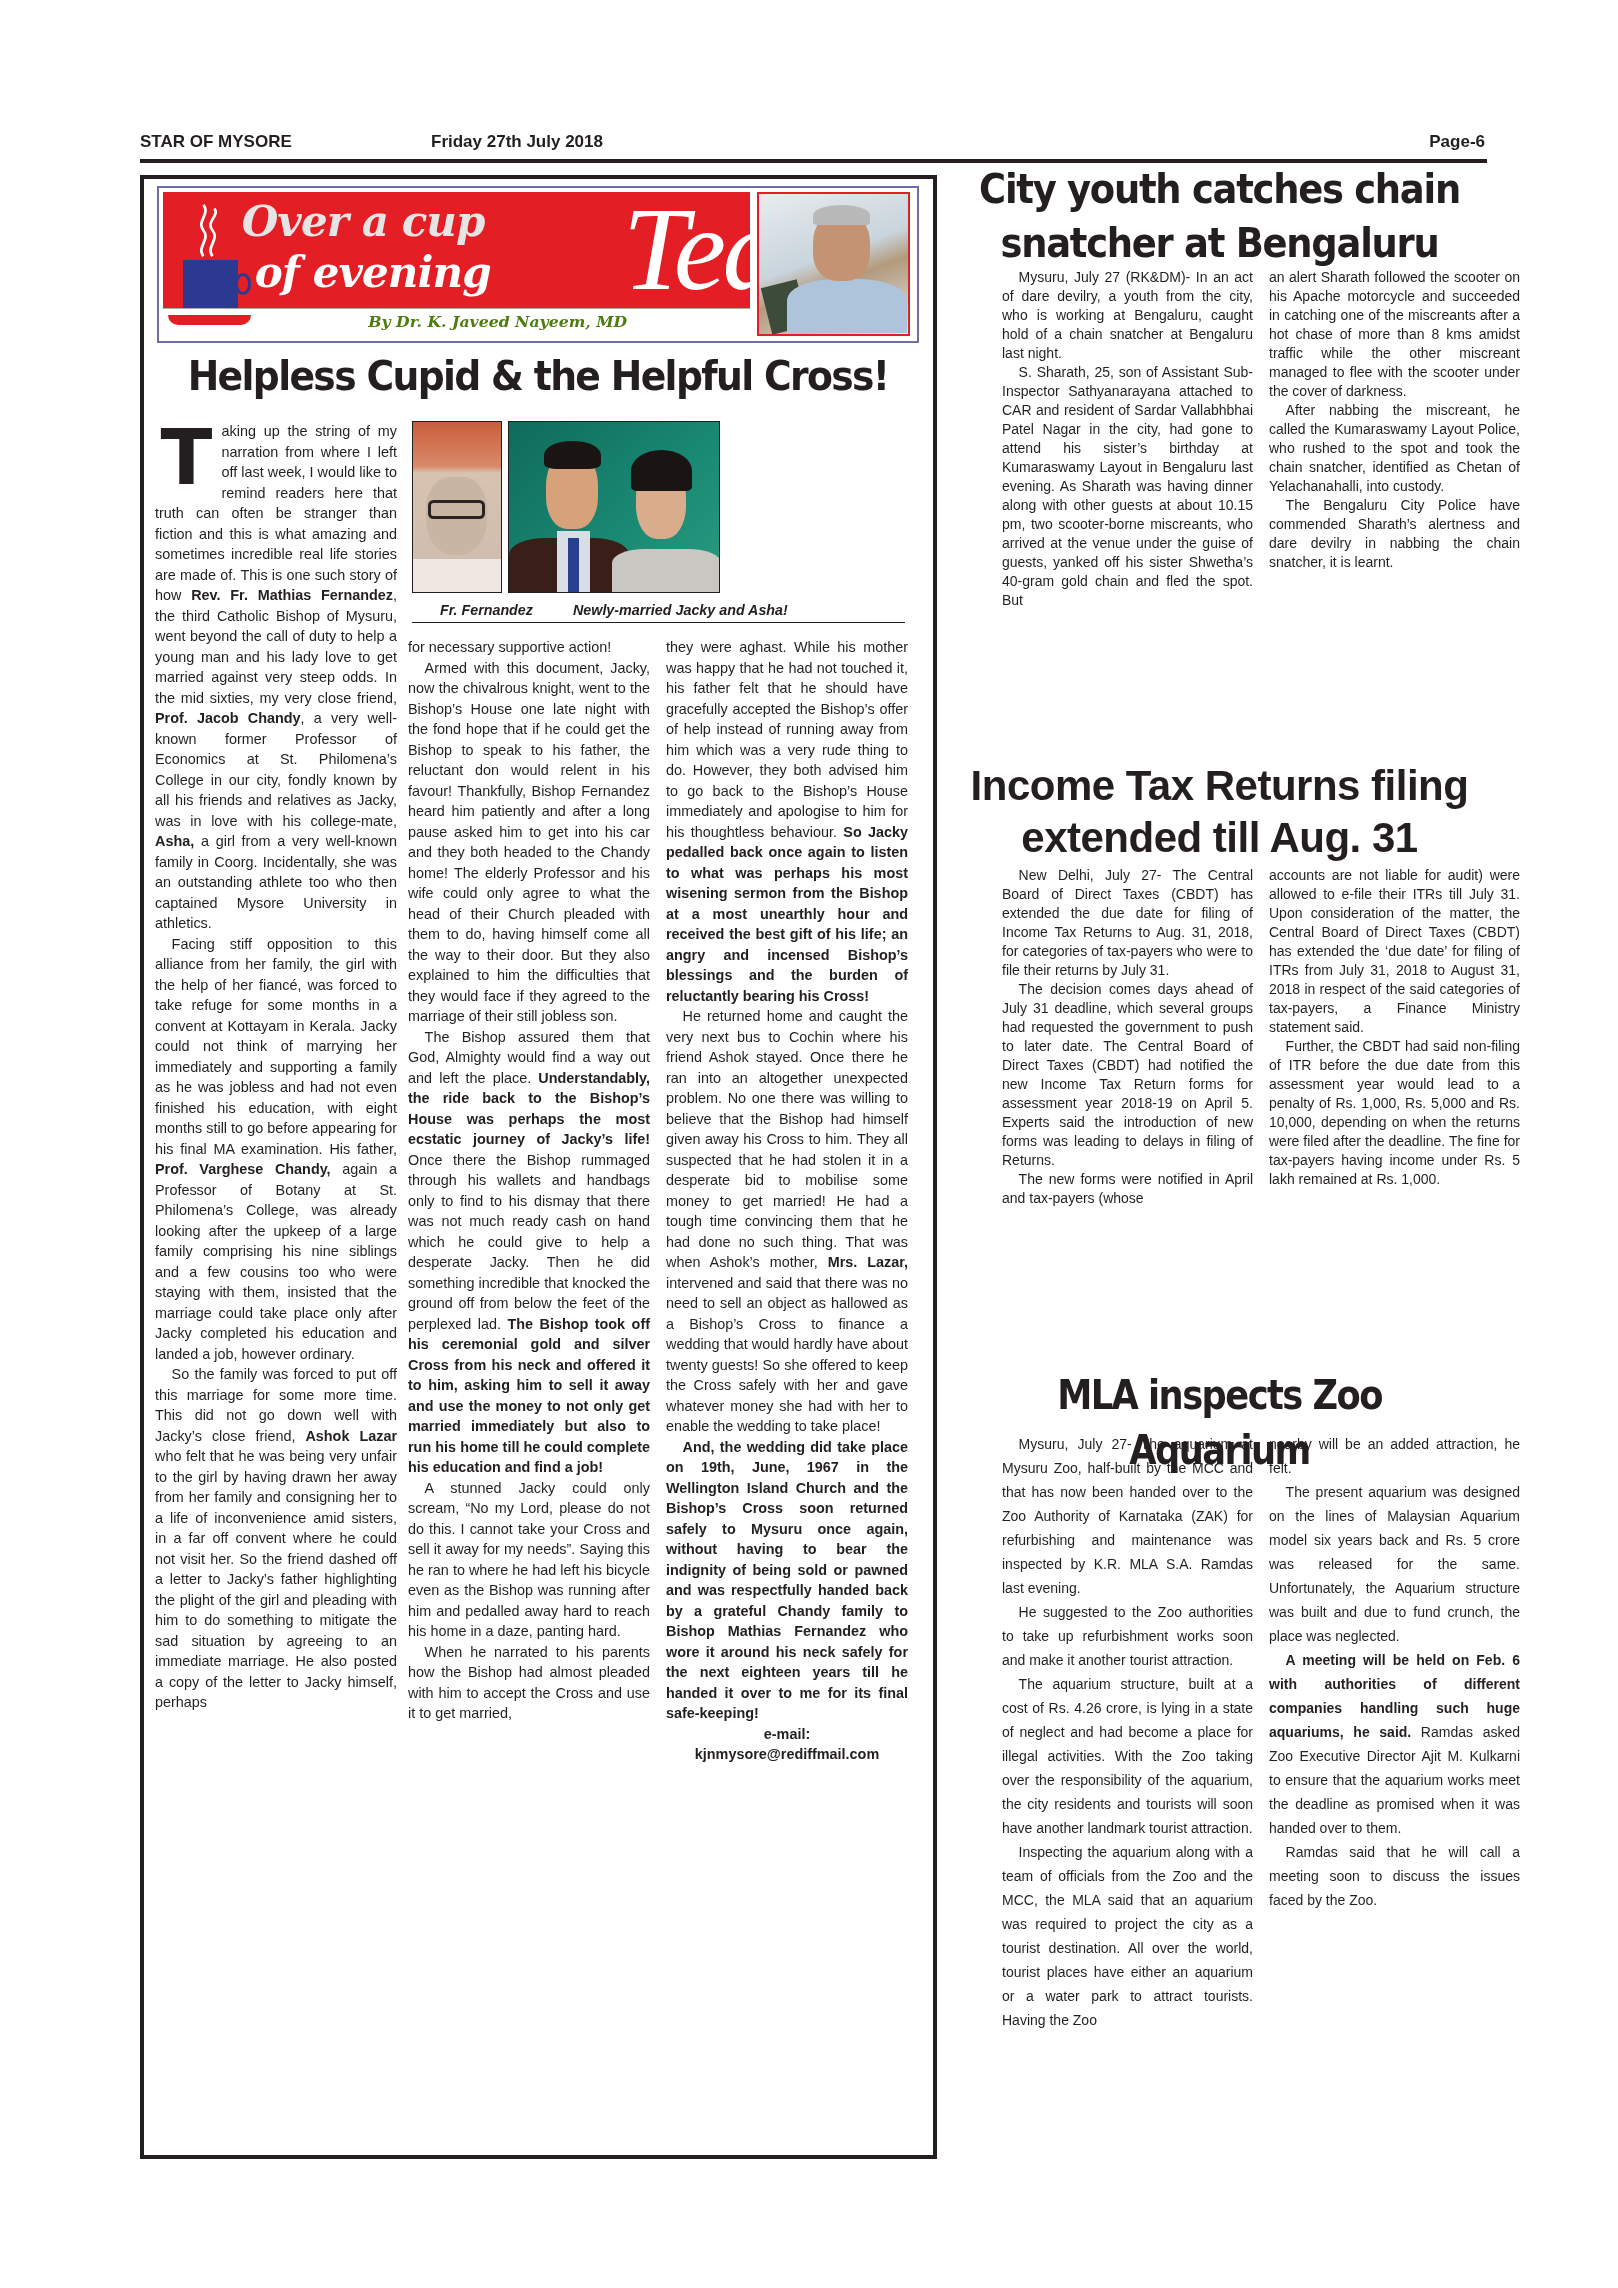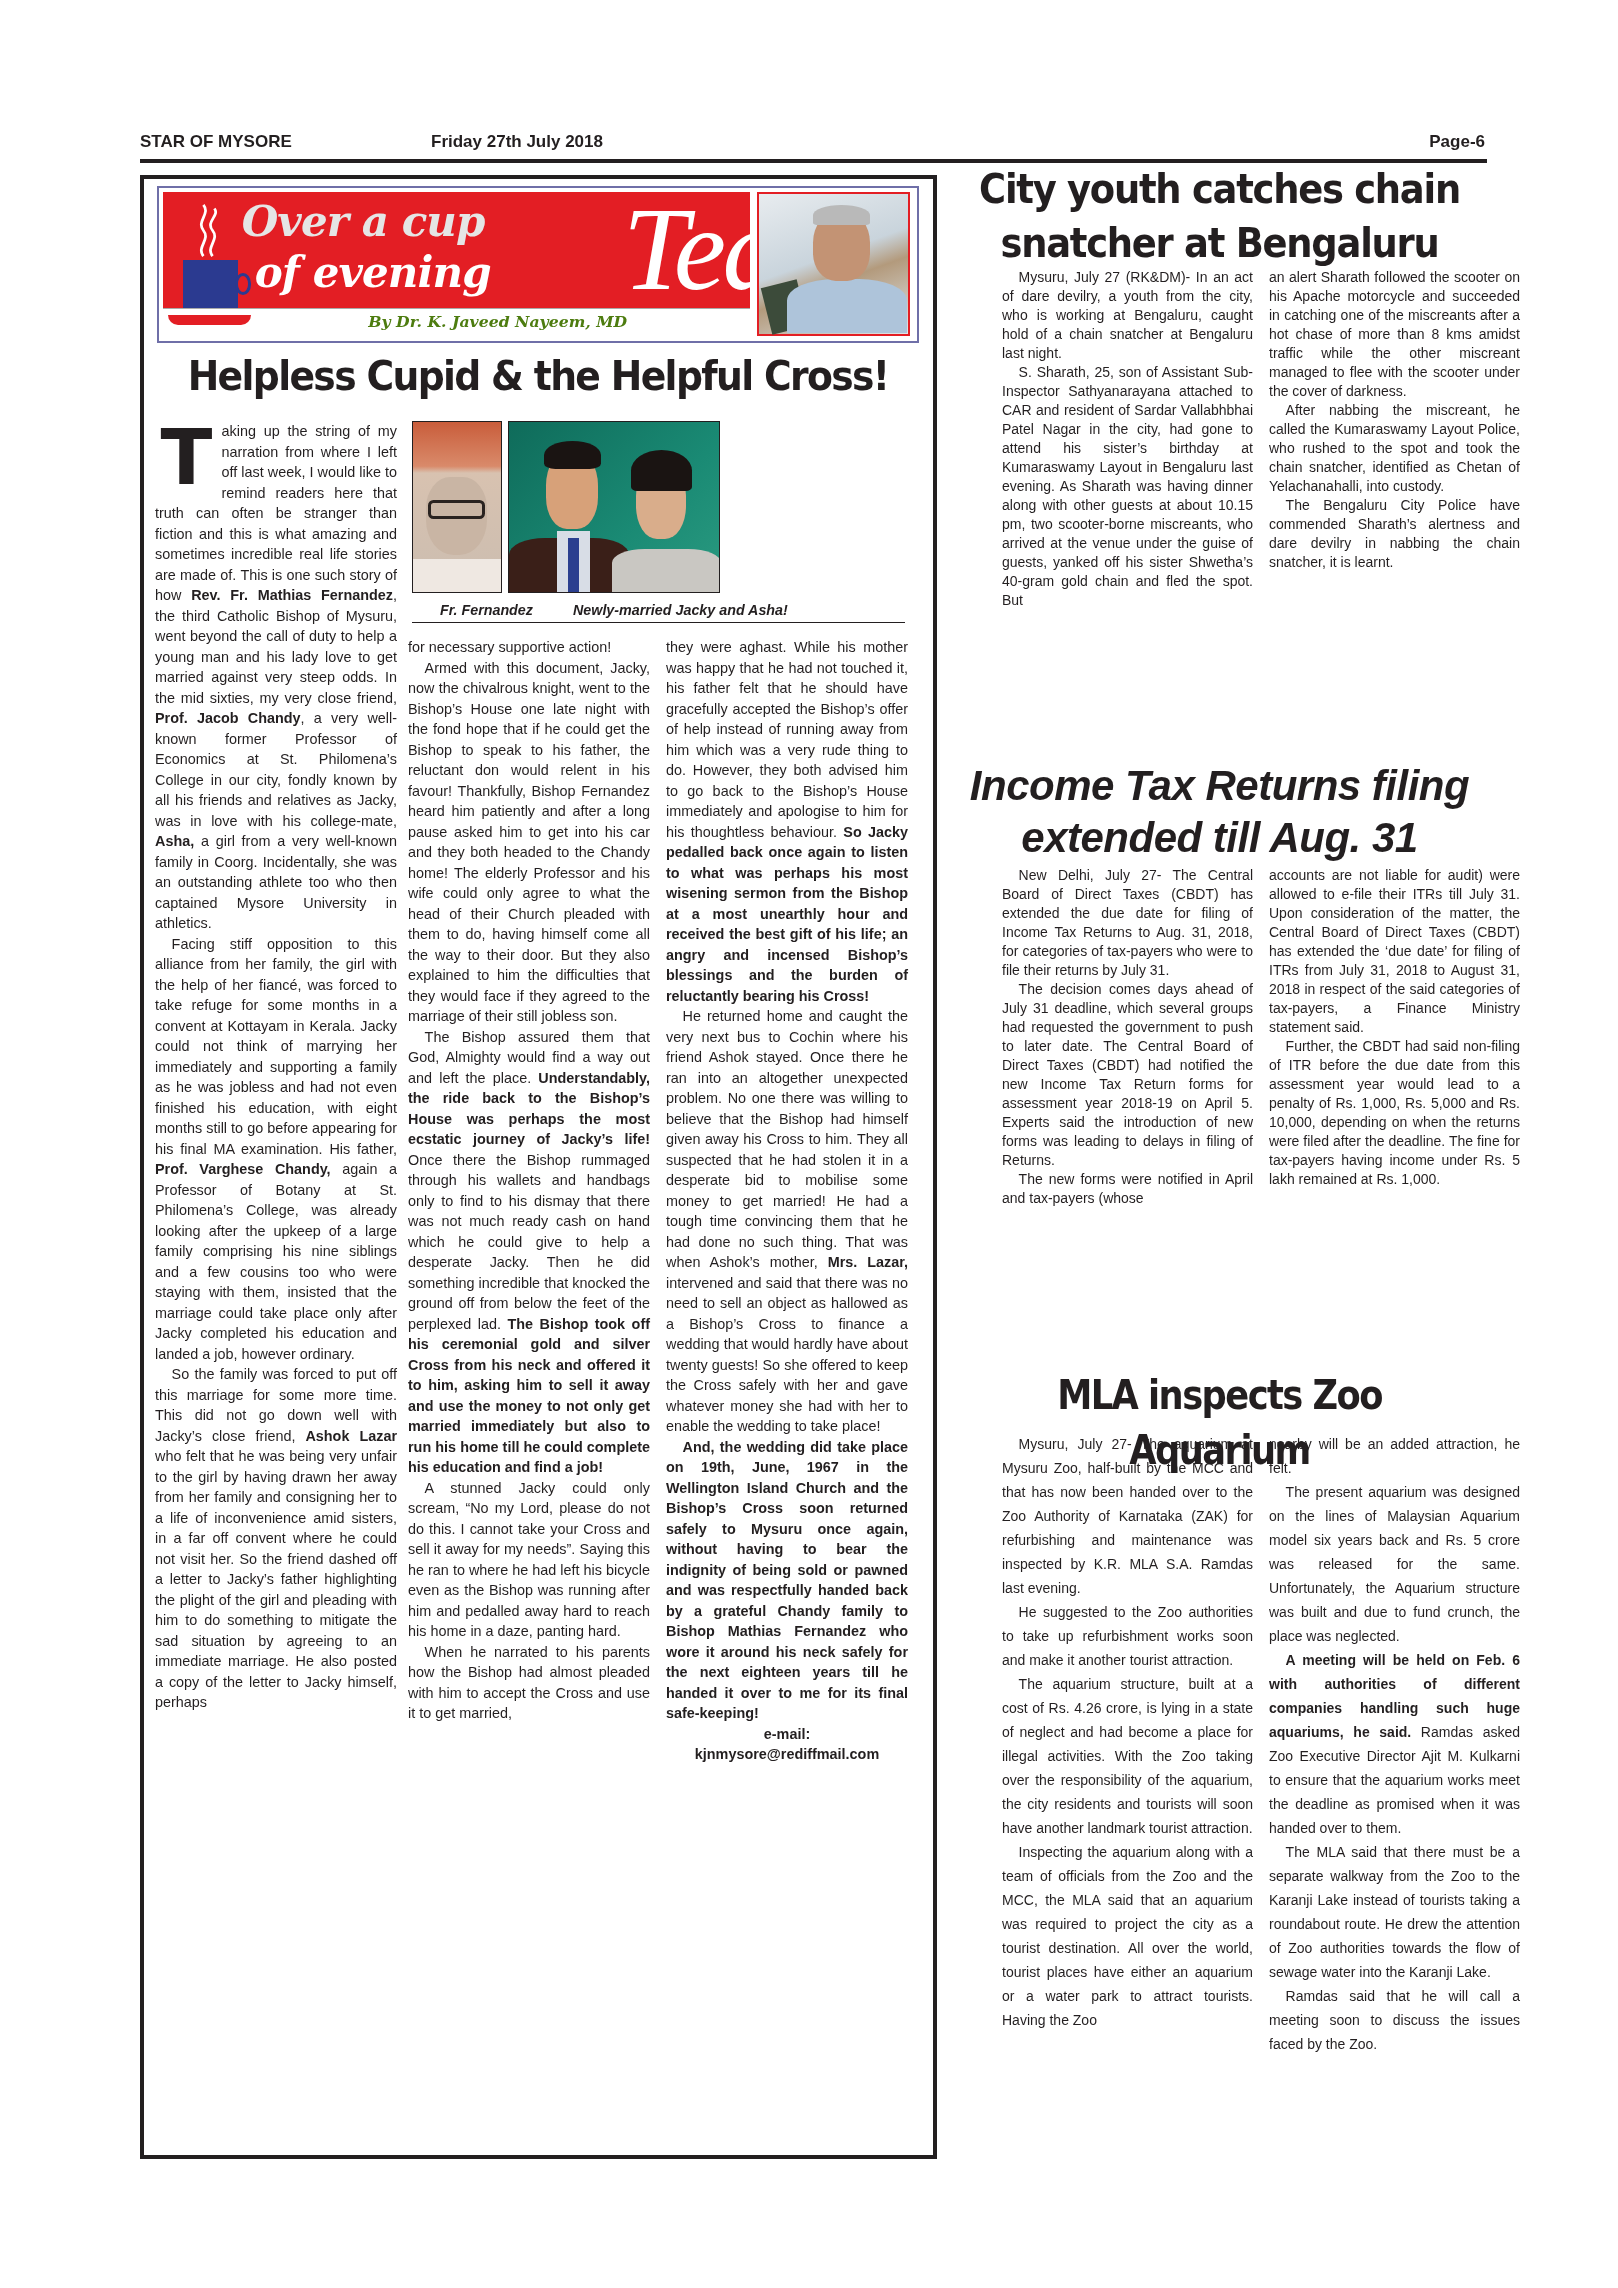--- a/index.html
+++ b/index.html
@@ -55,21 +55,21 @@
   .bride-face { position: absolute; left: 127px; top: 39px; width: 50px; height: 78px; background: #d9ad8b; border-radius: 45% 45% 42% 42%; }
   .bride-hair { position: absolute; left: 122px; top: 28px; width: 61px; height: 41px; background: #1a1412; border-radius: 50% 50% 10% 10%; }
   .bride-saree { position: absolute; left: 103px; top: 127px; width: 109px; height: 46px; background: #c9c7c2; border-radius: 30% 30% 0 0; }
   .caption-row { position: absolute; left: 268px; top: 419px; width: 493px; height: 24px; border-bottom: 1.8px solid #231f20; font-style: italic; font-weight: bold; font-size: 14.3px; line-height: 20px; }
   .cap-1 { position: absolute; left: 28px; top: 1.8px; }
   .cap-2 { position: absolute; left: 161px; top: 1.8px; }
 
   
   .rhead { position: absolute; left: 951px; width: 537px; text-align: center; font-family: "DejaVu Sans", sans-serif; font-weight: bold; color: #231f20; }
   .rh1 { top: 162px; font-size: 41px; line-height: 54px; letter-spacing: -1.4px; transform: scaleX(0.9); transform-origin: center; }
-  .rh2 { top: 760px; font-family: "Liberation Sans", sans-serif; font-size: 42px; line-height: 52px; letter-spacing: -0.5px; font-style: italic; }
+  .rh2 { top: 760px; font-family: "Liberation Sans", sans-serif; font-size: 42px; line-height: 52px; letter-spacing: -0.5px; }
   .rh3 { top: 1368px; font-size: 41px; line-height: 55px; letter-spacing: -1.8px; transform: scaleX(0.86); transform-origin: center; }
   .rcol { position: absolute; width: 251px; margin-left: 42px; }
   .rcol.a1l { left: 960px; top: 268px; }
   .rcol.a1r { left: 1227px; top: 268px; }
   .rcol.a2l { left: 960px; top: 866px; }
   .rcol.a2r { left: 1227px; top: 866px; }
   .rcol.a3l { left: 960px; top: 1432px; }
   .rcol.a3r { left: 1227px; top: 1432px; }
   .rcol.body-text { font-size: 14px; line-height: 19px; }
   .rcol.a3l.body-text, .rcol.a3r.body-text { line-height: 24px; }
@@ -192,16 +192,15 @@
 <div class="rcol a3l body-text" id="a2l">
     <p class="ind">Mysuru, July 27- The aquarium at Mysuru Zoo, half-built by the MCC and that has now been handed over to the Zoo Authority of Karnataka (ZAK) for refurbishing and maintenance was inspected by K.R. MLA S.A. Ramdas last evening.</p>
     <p class="ind">He suggested to the Zoo authorities to take up refurbishment works soon and make it another tourist attraction.</p>
     <p class="ind">The aquarium structure, built at a cost of Rs. 4.26 crore, is lying in a state of neglect and had become a place for illegal activities. With the Zoo taking over the responsibility of the aquarium, the city residents and tourists will soon have another landmark tourist attraction.</p>
     <p class="ind">Inspecting the aquarium along with a team of officials from the Zoo and the MCC, the MLA said that an aquarium was required to project the city as a tourist destination. All over the world, tourist places have either an aquarium or a water park to attract tourists. Having the Zoo</p>
   </div>
 <div class="rcol a3r body-text" id="a2r">
     <p>nearby will be an added attraction, he felt.</p>
     <p class="ind">The present aquarium was designed on the lines of Malaysian Aquarium model six years back and Rs. 5 crore was released for the same. Unfortunately, the Aquarium structure was built and due to fund crunch, the place was neglected.</p>
     <p class="ind"><b>A meeting will be held on Feb. 6 with authorities of different companies handling such huge aquariums, he said.</b> Ramdas asked Zoo Executive Director Ajit M. Kulkarni to ensure that the aquarium works meet the deadline as promised when it was handed over to them.</p>
-    <p class="ind">The MLA said that there must be a separate walkway from the Zoo to the Karanji Lake instead of tourists taking a roundabout route. He drew the attention of Zoo authorities towards the flow of sewage water into the Karanji Lake.</p>
     <p class="ind">Ramdas said that he will call a meeting soon to discuss the issues faced by the Zoo.</p>
   </div>
 
 
 </body></html>

